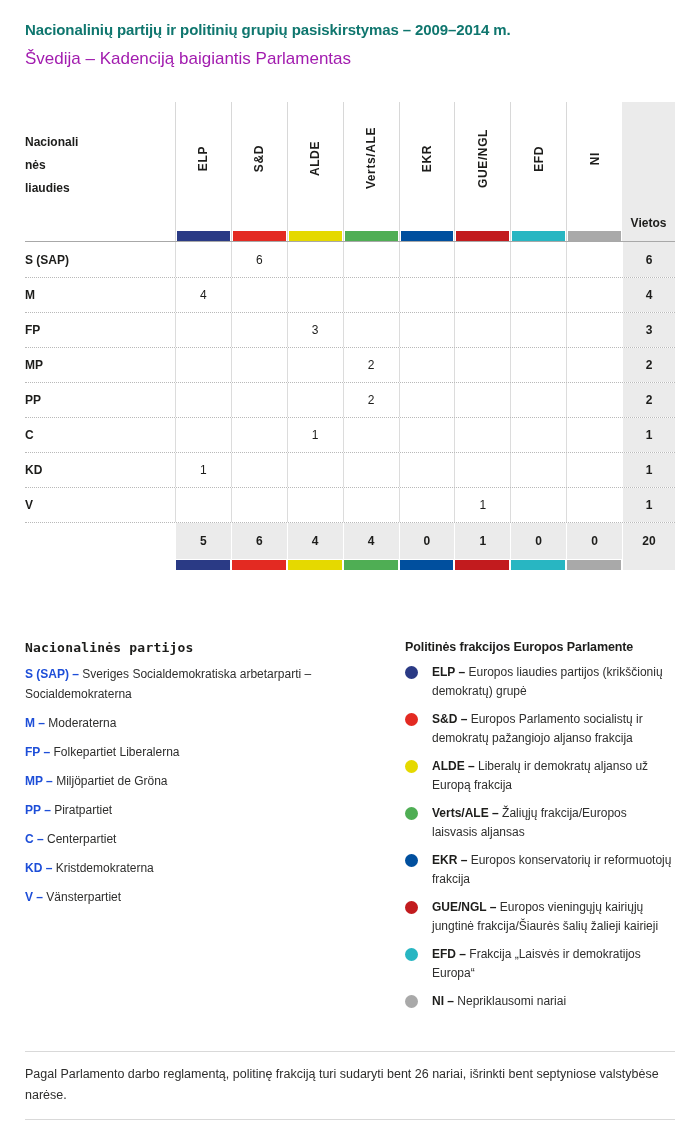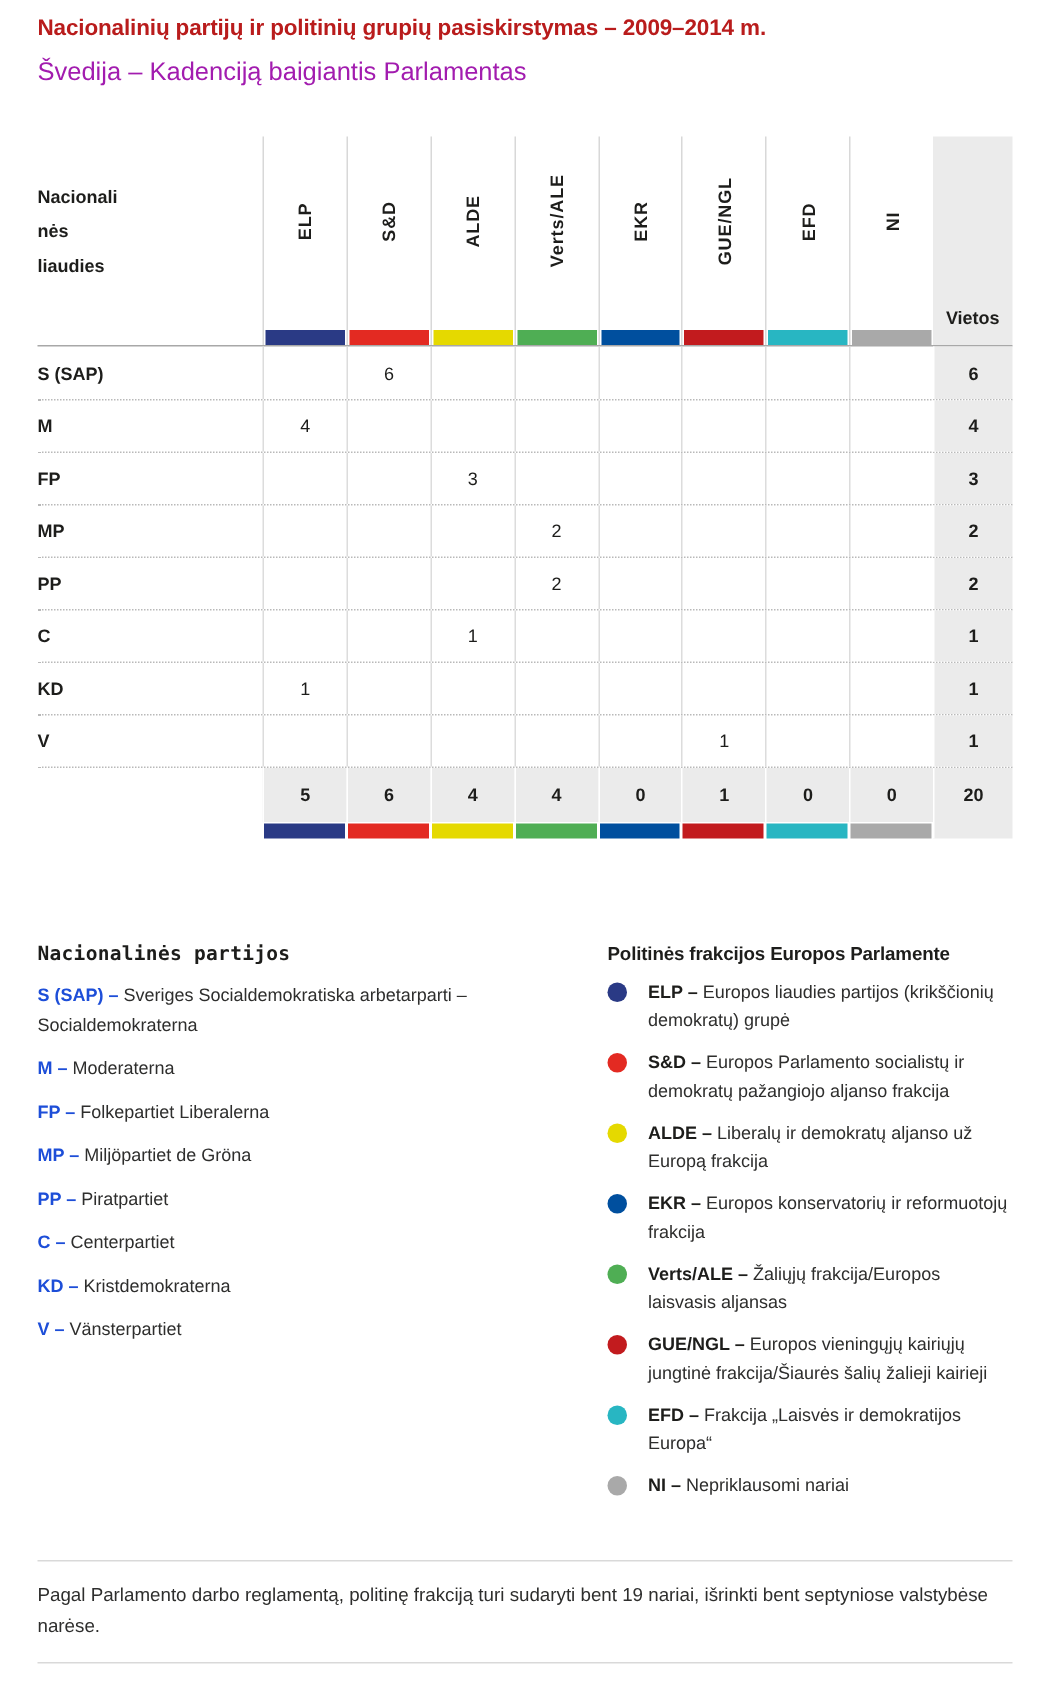--- a/index.html
+++ b/index.html
@@ -1,20 +1,20 @@
 <!DOCTYPE html>
 <html><head>
 <meta charset="utf-8">
 <style>
   * { margin:0; padding:0; box-sizing:border-box; }
   html,body { width:700px; height:1123px; background:#fff; overflow:hidden;
     font-family:"Liberation Sans", sans-serif; color:#1d1d1b; }
   .page { padding:0 25px; }
 
-  .title { margin-top:10px; font-size:15px; font-weight:700; letter-spacing:-0.1px; color:#b91c1c; }
+  .title { margin-top:21px; font-size:15px; font-weight:700; letter-spacing:-0.1px; color:#0f766e; }
   .subtitle { margin-top:11px; font-size:17px; font-weight:400; color:#a21caf; }
 
   
   .tablewrap { margin-top:33px; }
   .grid { display:grid; grid-template-columns:150px repeat(8,1fr) 53px; width:650px; }
 
   .thead { height:140px; border-bottom:1px solid #a8a8a8; }
   .corner { display:flex; flex-direction:column; justify-content:center; padding-bottom:13px; }
   .corner span { font-weight:700; font-size:12px; line-height:23px; }
   .gh { position:relative; border-left:1px solid #d8d8d8; display:flex; align-items:center; justify-content:center; }
@@ -270,39 +270,39 @@
       </div>
       <div class="group-item">
         <span class="dot" style="background-color: rgb(227, 42, 34);"></span>
         <span class="gtext"><b>S&amp;D –</b> <span>Europos Parlamento socialistų ir demokratų pažangiojo aljanso frakcija</span></span>
       </div>
       <div class="group-item">
         <span class="dot" style="background-color: rgb(229, 217, 0);"></span>
         <span class="gtext"><b>ALDE –</b> <span>Liberalų ir demokratų aljanso už Europą frakcija</span></span>
       </div>
       <div class="group-item">
+        <span class="dot" style="background-color: rgb(79, 174, 84);"></span>
+        <span class="gtext"><b>Verts/ALE –</b> <span>Žaliųjų frakcija/Europos laisvasis aljansas</span></span>
+      </div>
+      <div class="group-item">
         <span class="dot" style="background-color: rgb(0, 79, 158);"></span>
         <span class="gtext"><b>EKR –</b> <span>Europos konservatorių ir reformuotojų frakcija</span></span>
       </div>
       <div class="group-item">
-        <span class="dot" style="background-color: rgb(79, 174, 84);"></span>
-        <span class="gtext"><b>Verts/ALE –</b> <span>Žaliųjų frakcija/Europos laisvasis aljansas</span></span>
-      </div>
-      <div class="group-item">
         <span class="dot" style="background-color: rgb(194, 27, 30);"></span>
         <span class="gtext"><b>GUE/NGL –</b> <span>Europos vieningųjų kairiųjų jungtinė frakcija/Šiaurės šalių žalieji kairieji</span></span>
       </div>
       <div class="group-item">
         <span class="dot" style="background-color: rgb(40, 182, 194);"></span>
         <span class="gtext"><b>EFD –</b> <span>Frakcija „Laisvės ir demokratijos Europa“</span></span>
       </div>
       <div class="group-item">
         <span class="dot" style="background-color: rgb(169, 169, 169);"></span>
         <span class="gtext"><b>NI –</b> <span>Nepriklausomi nariai</span></span>
       </div>
     </div>
   </div>
 
   <hr class="rule">
-  <p class="footnote">Pagal Parlamento darbo reglamentą, politinę frakciją turi sudaryti bent 19 nariai, išrinkti bent septyniose valstybėse narėse.</p>
+  <p class="footnote">Pagal Parlamento darbo reglamentą, politinę frakciją turi sudaryti bent 26 nariai, išrinkti bent septyniose valstybėse narėse.</p>
   <hr class="rule" style="margin-top:0;">
 
 </div>
 
 </body></html>

